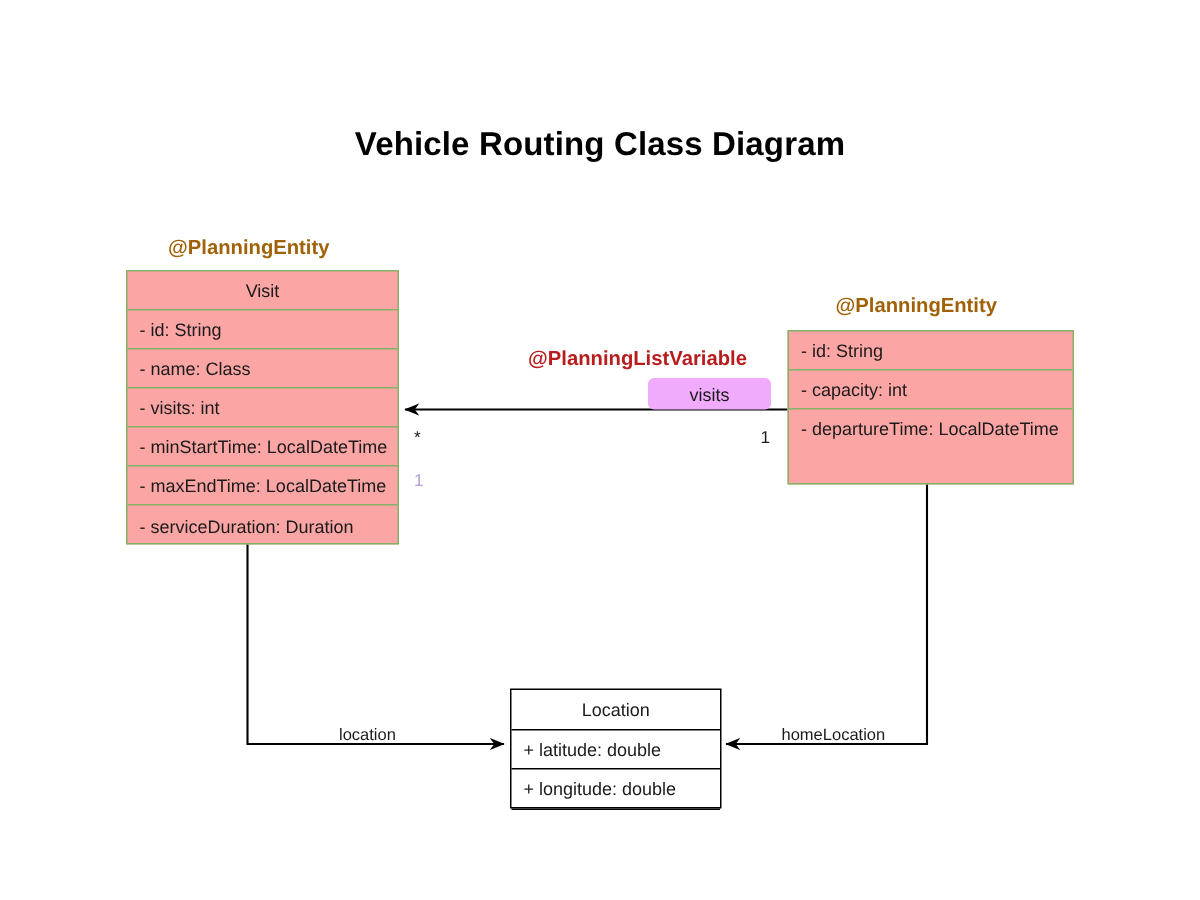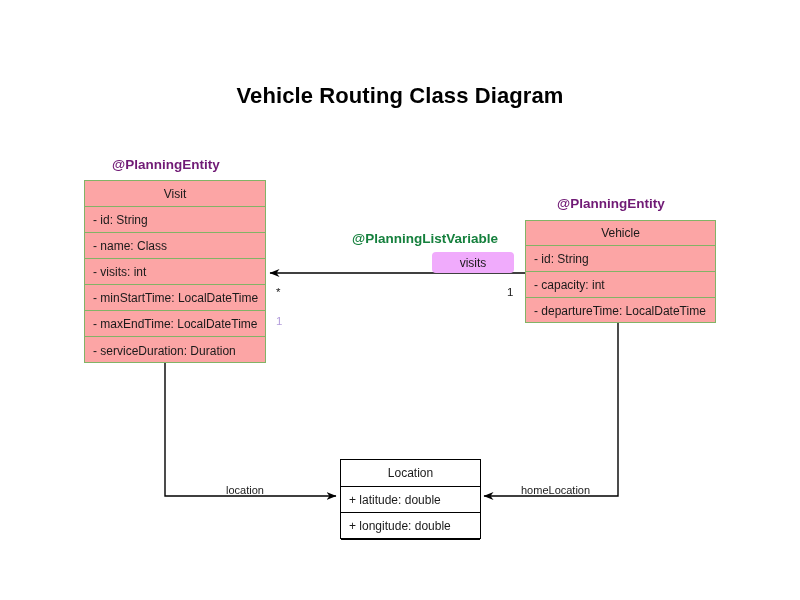--- a/index.html
+++ b/index.html
@@ -42,24 +42,24 @@
   }
 
   
   .stereotype {
     position: absolute;
     font-size: 13.5px;
     font-weight: bold;
     white-space: nowrap;
   }
   .stereotype.entity {
-    color: #701a75;
+    color: #a16207;
   }
   .stereotype.listvar {
-    color: #15803d;
+    color: #b91c1c;
   }
 
   
   .uml-class {
     position: absolute;
     box-sizing: border-box;
     border: 1px solid #82b366;
     background: #fca5a5;
   }
   .uml-class.plain {
@@ -152,21 +152,20 @@
     <div class="uml-row attr" style="height:26px;">- name: Class</div>
     <div class="uml-row attr" style="height:26px;">- visits: int</div>
     <div class="uml-row attr" style="height:26px;">- minStartTime: LocalDateTime</div>
     <div class="uml-row attr" style="height:26px;">- maxEndTime: LocalDateTime</div>
     <div class="uml-row attr" style="height:27px;">- serviceDuration: Duration</div>
   </div>
 
   <div class="stereotype entity" style="left:557px; top:196px;">@PlanningEntity</div>
 
   <div class="uml-class" style="left:525px; top:220px; width:191px; height:103px;">
-    <div class="uml-row title" style="height:25px;">Vehicle</div>
     <div class="uml-row attr" style="height:26px;">- id: String</div>
     <div class="uml-row attr" style="height:26px;">- capacity: int</div>
     <div class="uml-row attr" style="height:26px;">- departureTime: LocalDateTime</div>
   </div>
 
   <div class="uml-class plain" style="left:340px; top:459px; width:141px; height:80px;">
     <div class="uml-row title" style="height:27px;">Location</div>
     <div class="uml-row attr" style="height:26px;">+ latitude: double</div>
     <div class="uml-row attr" style="height:27px;">+ longitude: double</div>
   </div>

